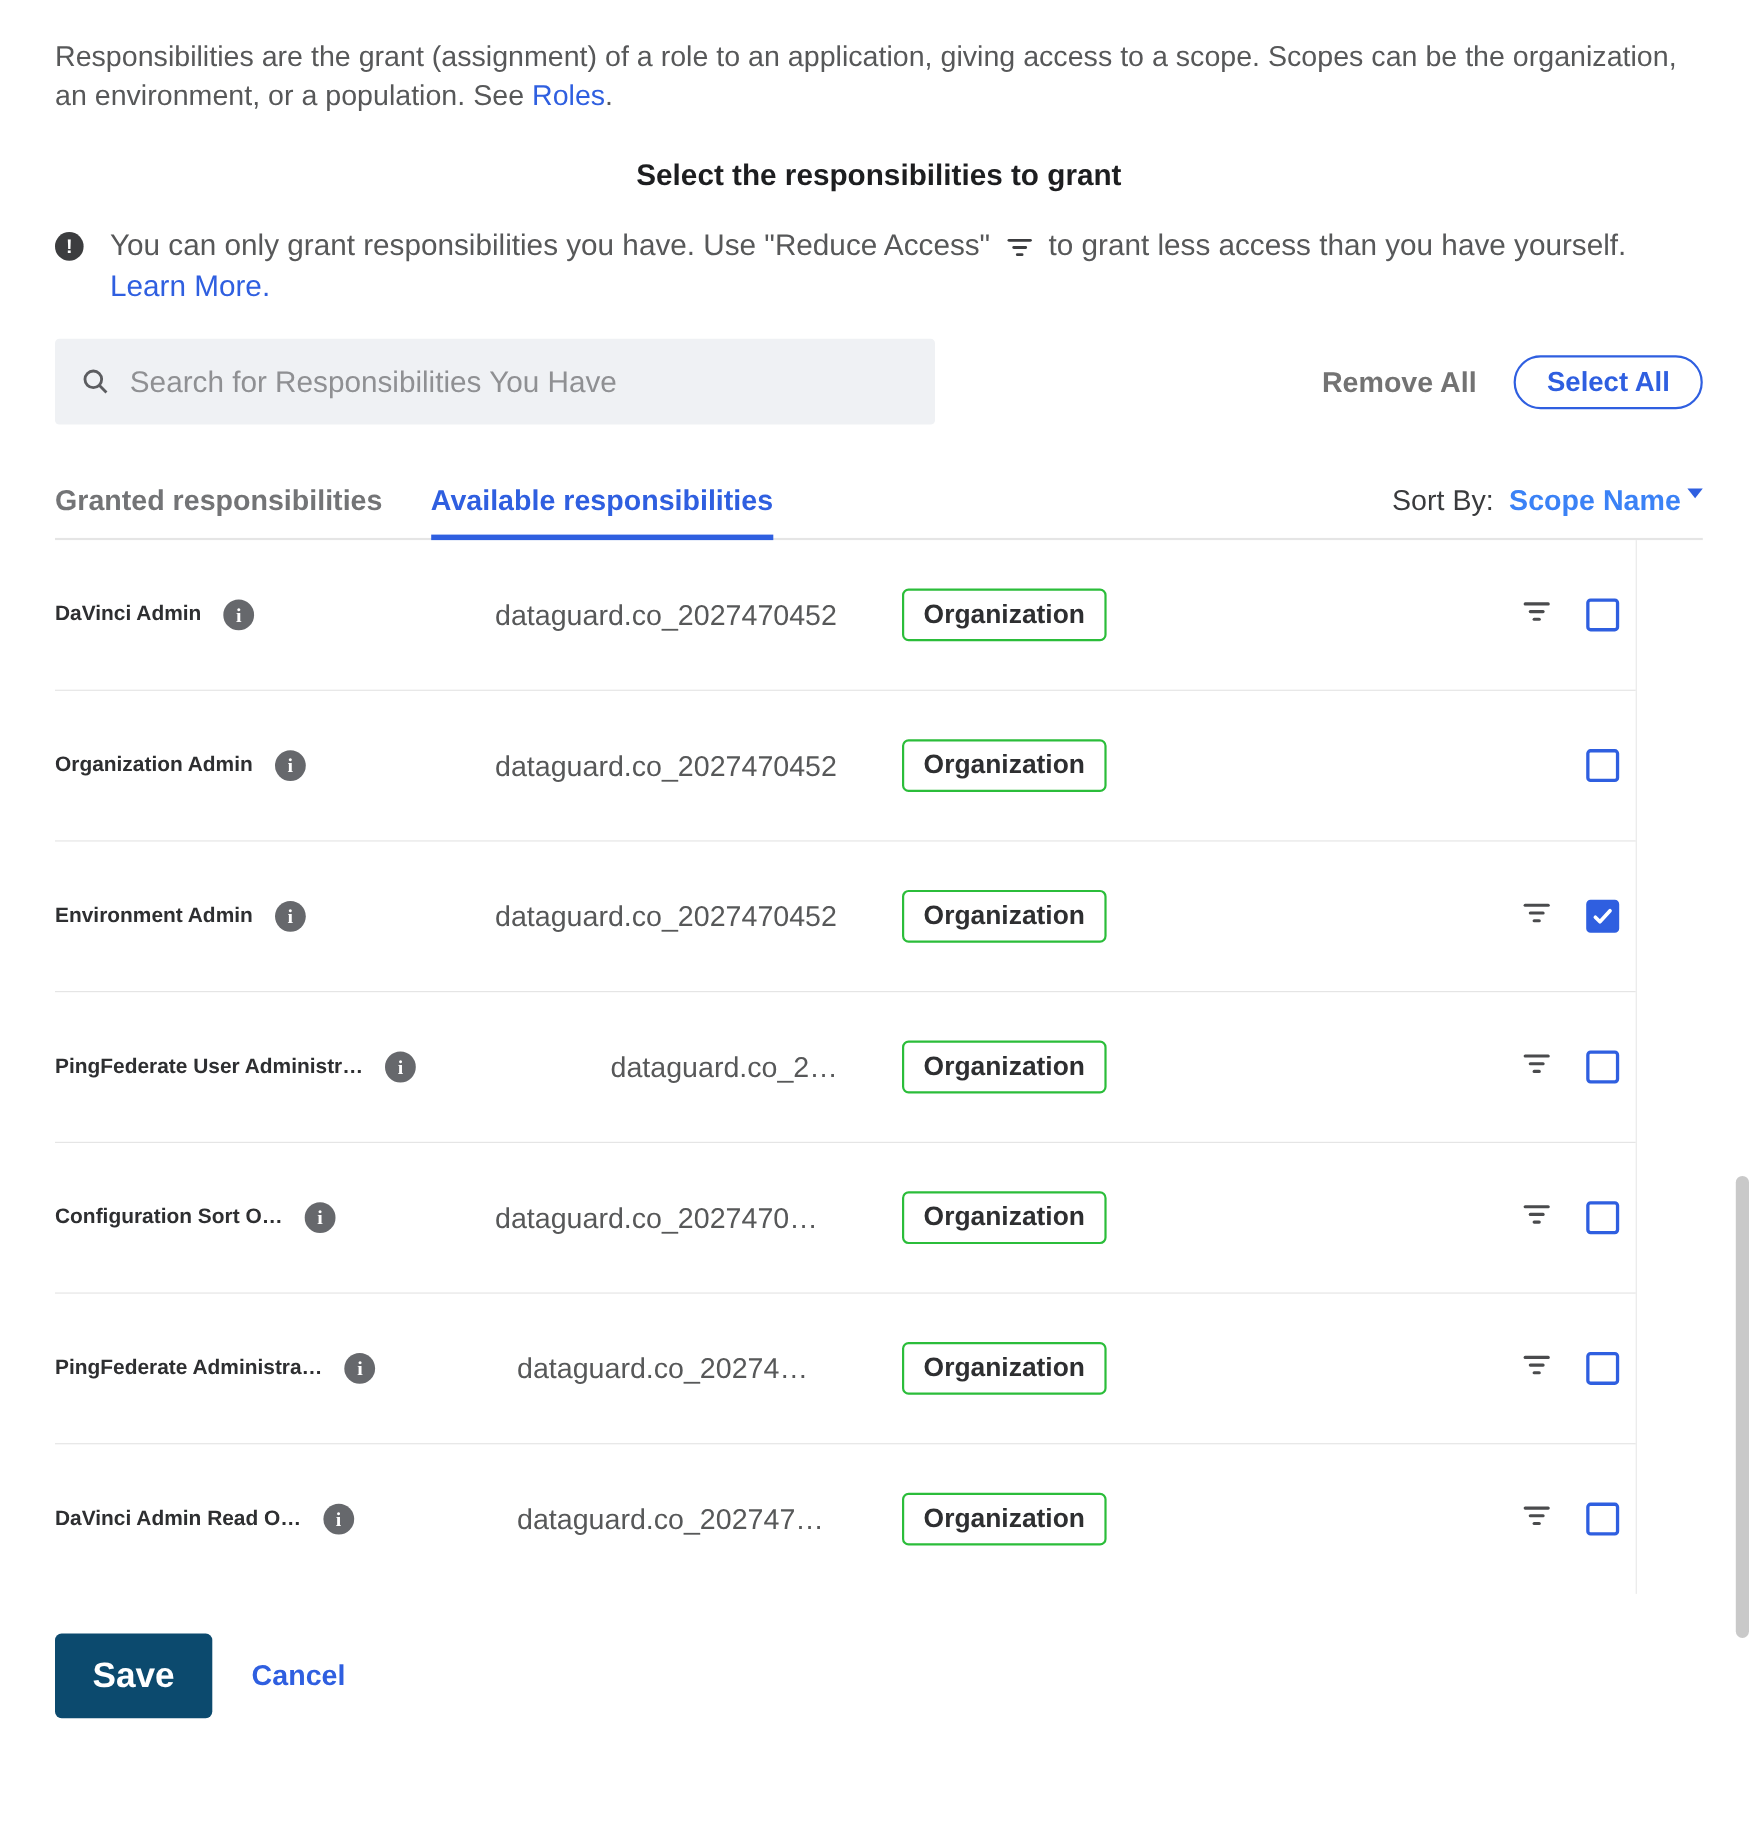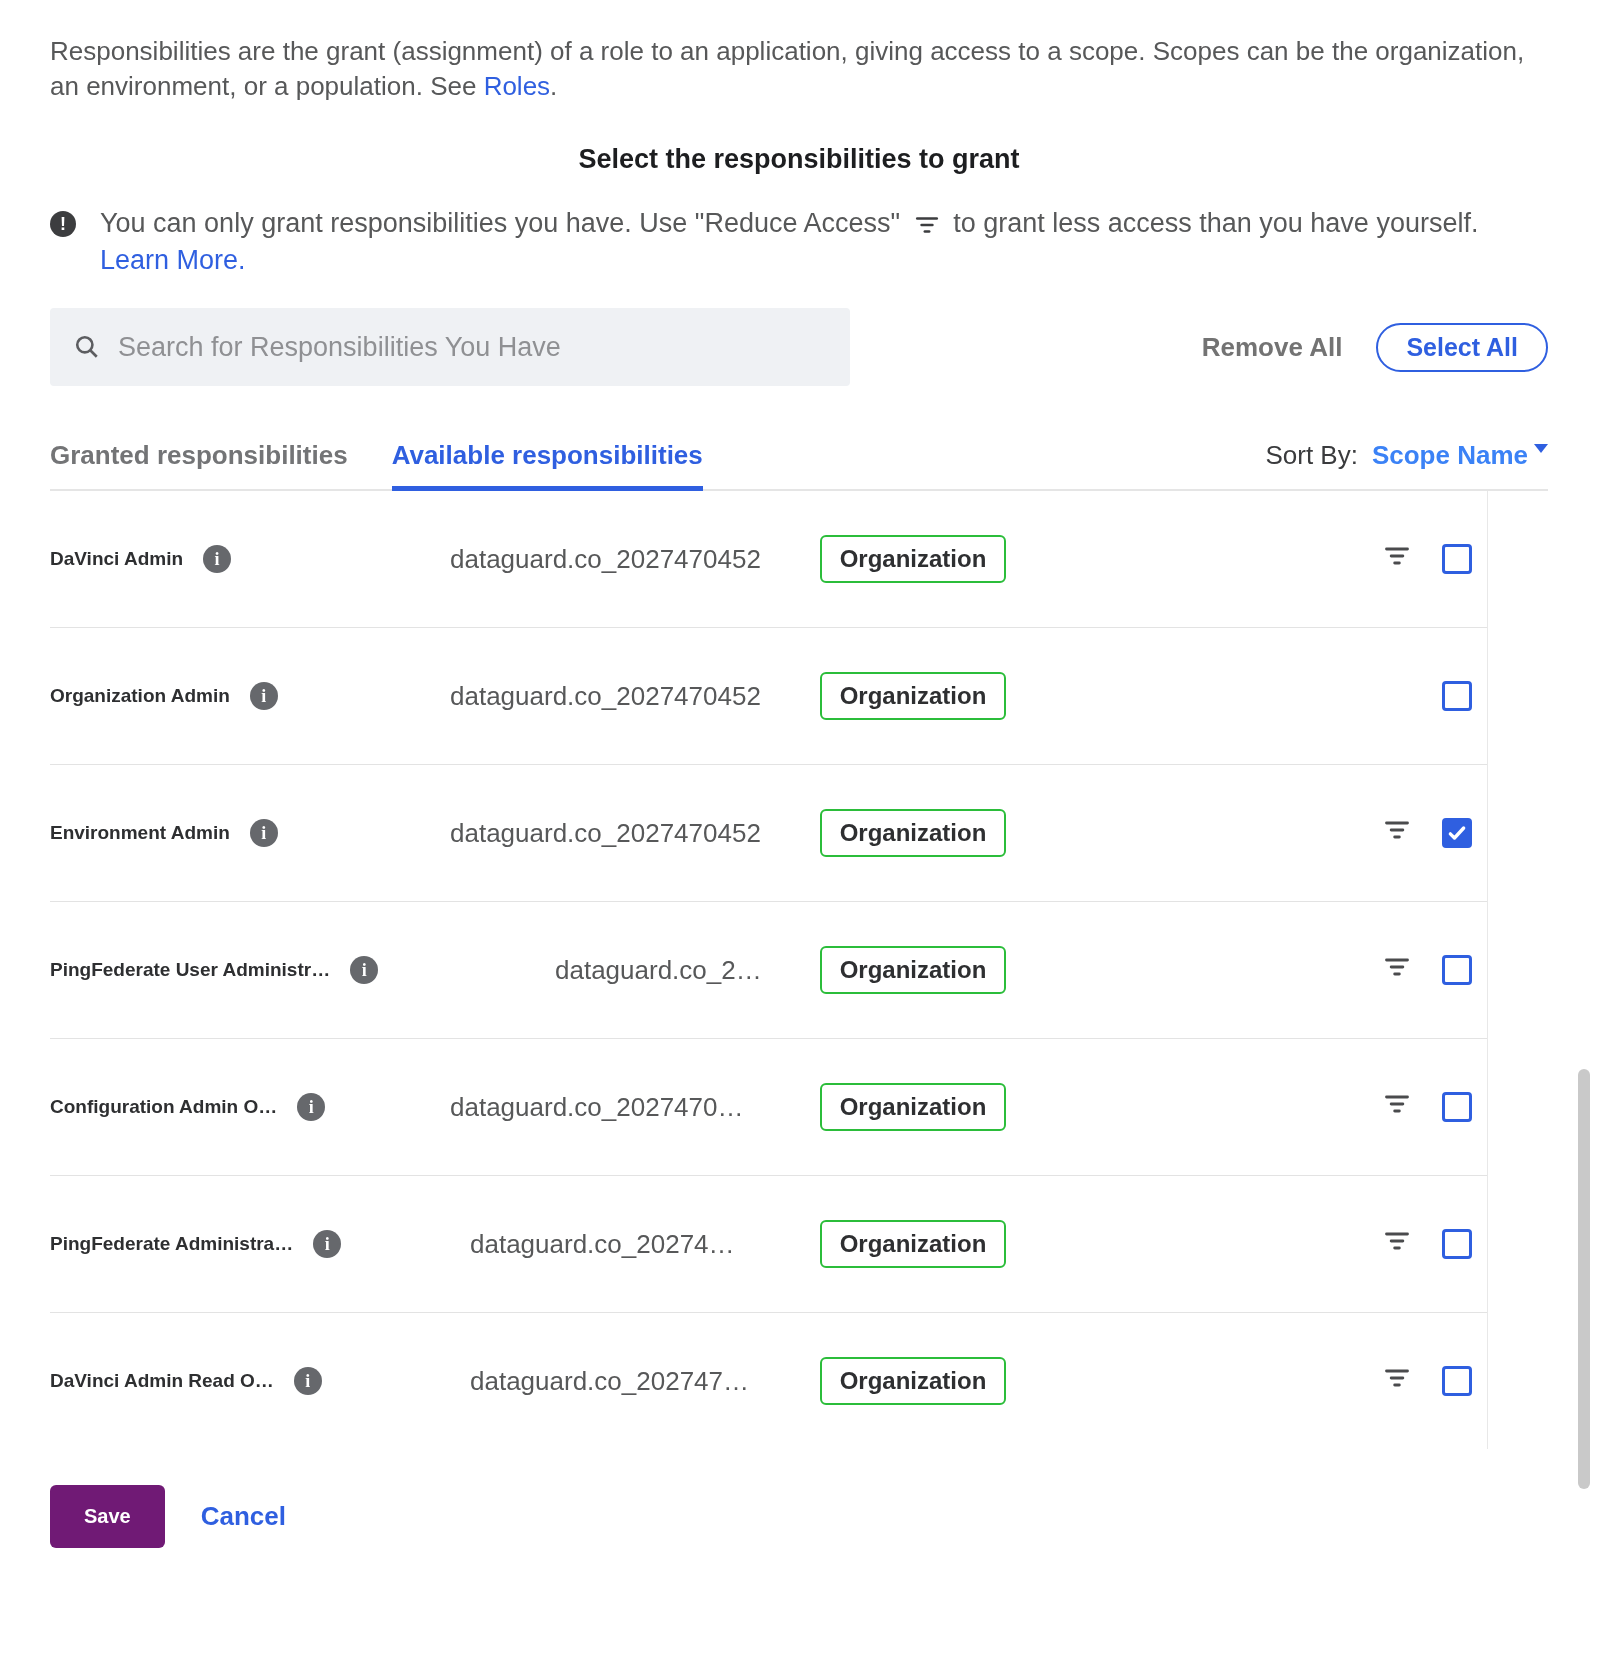--- a/index.html
+++ b/index.html
@@ -238,24 +238,24 @@
     background: #2f5fe0;
   }
   .checkbox.checked svg { display: block; }
   .checkbox svg { display: none; width: 20px; height: 20px; color: #fff; }
   
   .footer {
     display: flex; align-items: center; gap: 36px;
     margin-top: 36px;
   }
   .save-btn {
-    background: #701a75;
+    background: #0c4a6e;
     color: #fff;
     font-weight: 700;
-    font-size: 20px;
+    font-size: 32px;
     border: none;
     border-radius: 6px;
     padding: 20px 34px;
     cursor: pointer;
   }
   .cancel-link {
     color: #2f5fe0;
     font-weight: 600;
     font-size: 26px;
     cursor: pointer;
@@ -384,21 +384,21 @@
               <line x1="7" y1="12" x2="17" y2="12"></line>
               <line x1="10" y1="18" x2="14" y2="18"></line>
             </svg></span>
         </div>
         <div class="col-check">
           <span class="checkbox"></span>
         </div>
       </div>
       <div class="row">
         <div class="col-name" style="flex-basis:400px">
-          <span class="name-text">Configuration Admin O…</span>
+          <span class="name-text">Configuration Sort O…</span>
           <span class="info-icon">i</span>
         </div>
         <div class="col-id" style="flex-basis:370px">dataguard.co_2027470…</div>
         <div class="col-scope"><span class="scope-badge">Organization</span></div>
         <div class="col-gap"></div>
         <div class="col-filter">
           <span class="filter-ic"><svg width="28" height="28" viewBox="0 0 24 24" fill="none" stroke="#4a4b4d" stroke-width="2.4" stroke-linecap="round">
               <line x1="3" y1="6" x2="21" y2="6"></line>
               <line x1="7" y1="12" x2="17" y2="12"></line>
               <line x1="10" y1="18" x2="14" y2="18"></line>

